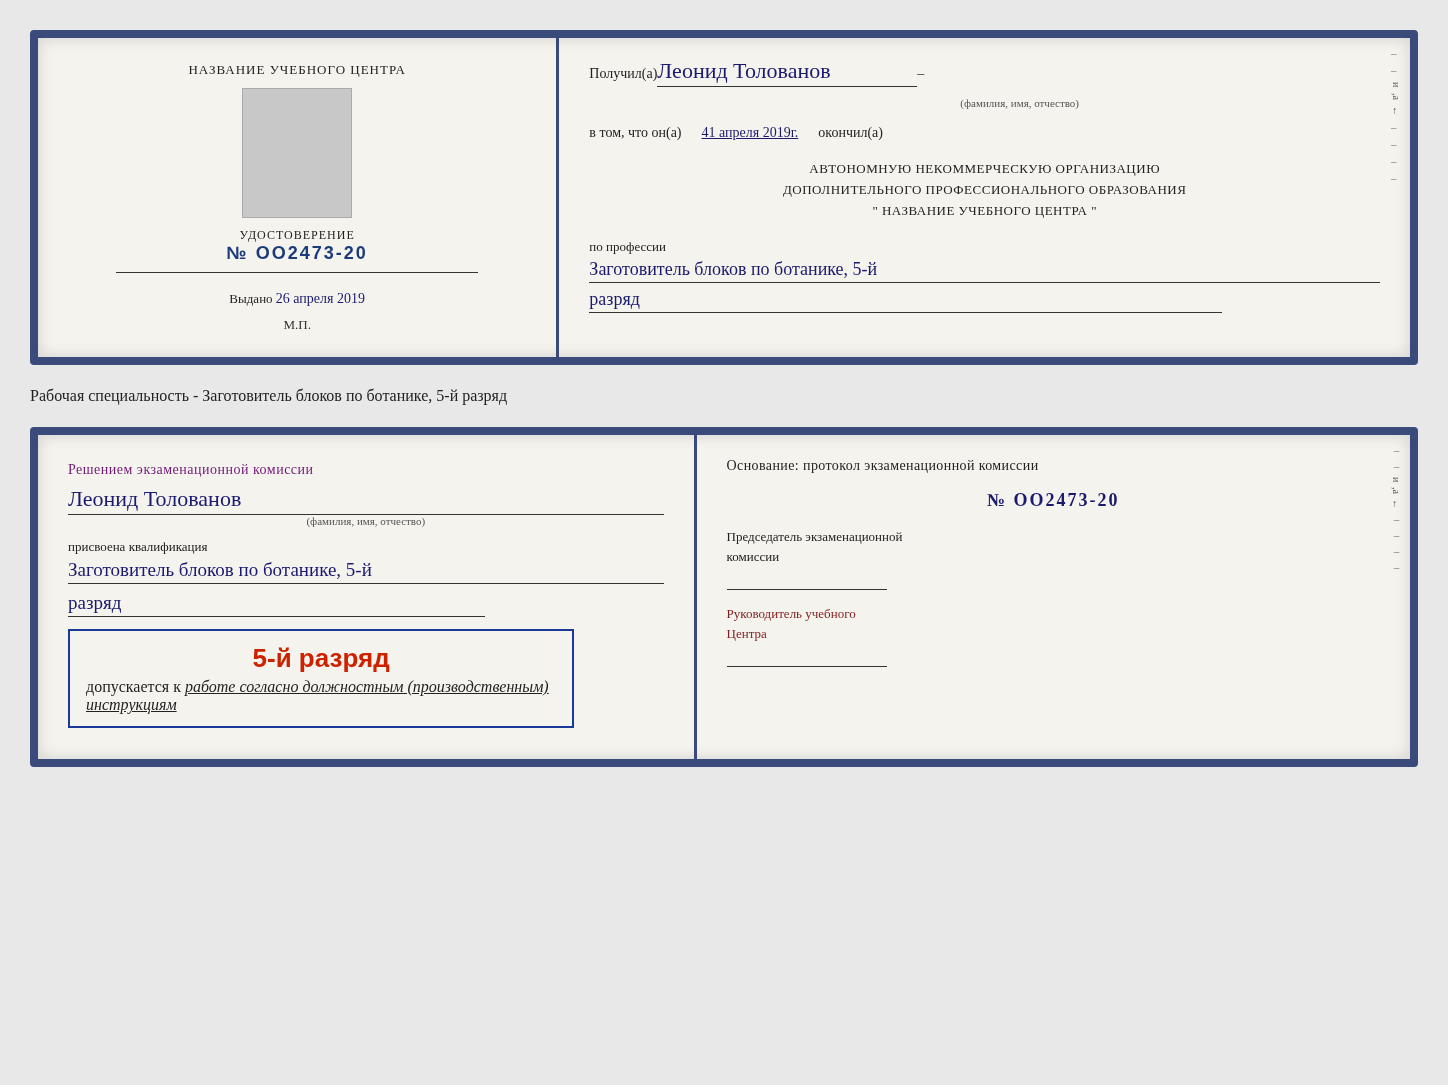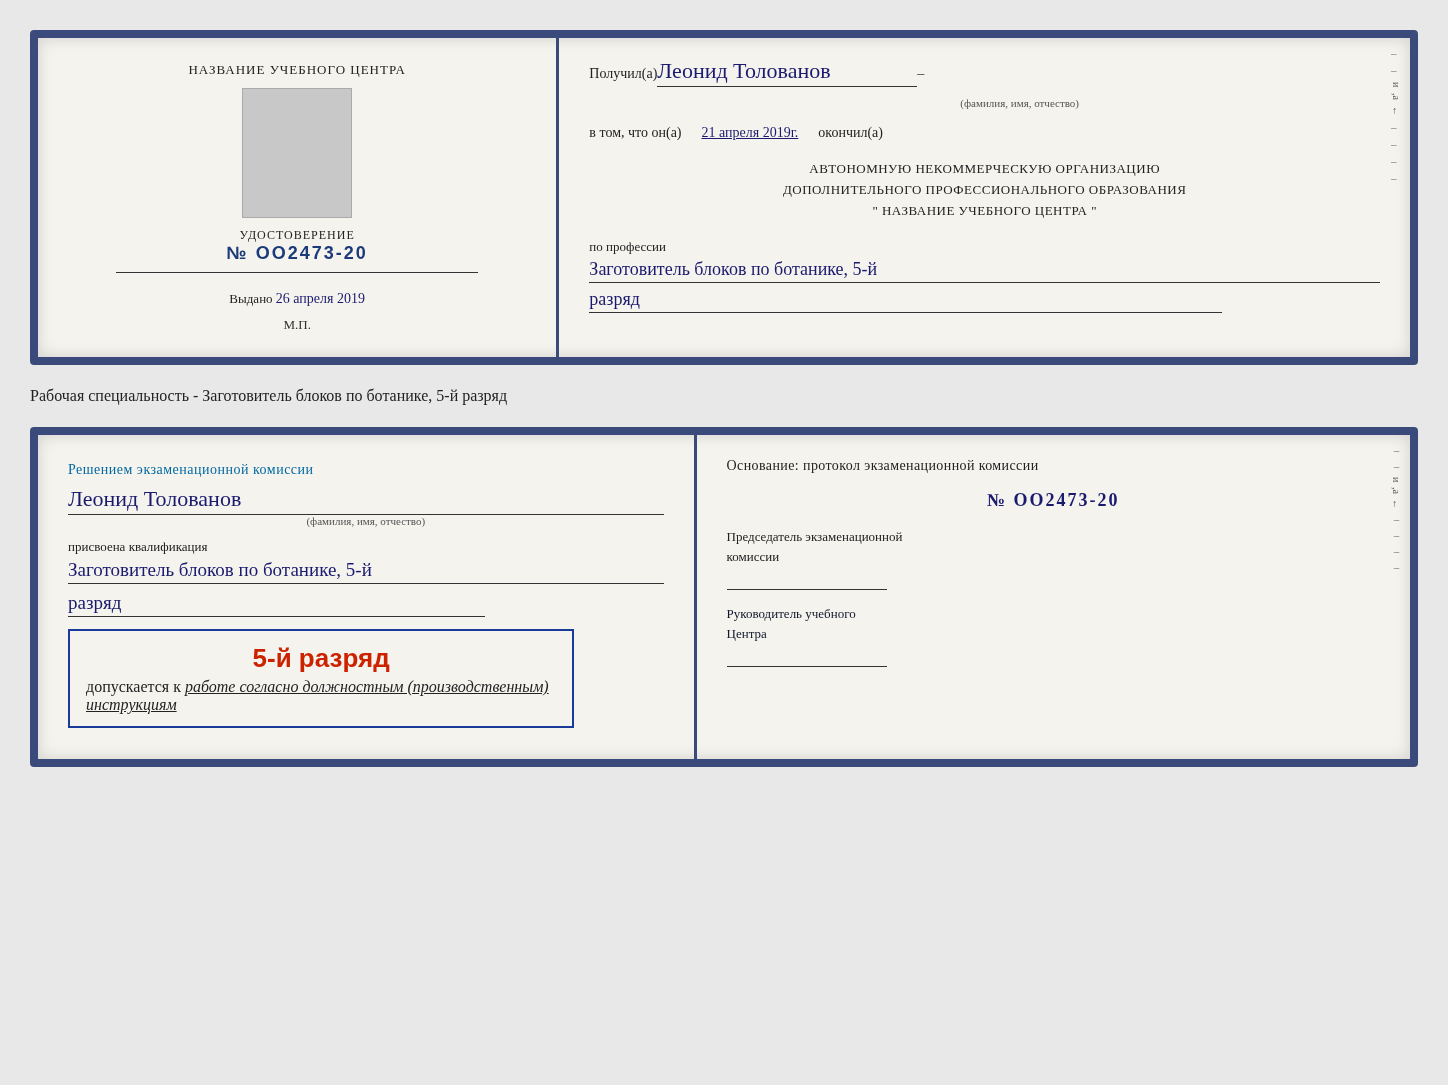--- a/index.html
+++ b/index.html
@@ -228,21 +228,21 @@
     }
 
     .exam-right {
       width: 52%;
       padding: 20px 30px 20px 30px;
       position: relative;
     }
 
     .exam-decision-line {
       font-size: 14px;
-      color: #0369a1;
+      color: #701a75;
       letter-spacing: 0.5px;
       line-height: 1.5;
     }
 
     .exam-name-large {
       font-family: 'Segoe Script', 'Comic Sans MS', cursive;
       color: #1a1a6e;
       font-size: 22px;
       border-bottom: 1px solid #333;
       display: block;
@@ -346,21 +346,21 @@
     .exam-signature-line {
       border-bottom: 1px solid #333;
       width: 160px;
       margin: 8px 0;
       height: 16px;
     }
 
     .exam-head-block {
       margin-top: 14px;
       font-size: 13px;
-      color: #0f172a;
+      color: #7f1d1d;
       line-height: 1.5;
     }
 
     .underline-text {
       text-decoration: underline;
     }
 
     
     .right-side-marks {
       position: absolute;
@@ -405,21 +405,21 @@
 
       <div class="recipient-line">
         <span class="recipient-label">Получил(а)</span>
         <span class="recipient-name">Леонид Толованов</span>
         <span style="font-size:14px; color:#333;">–</span>
       </div>
       <div class="recipient-subtext">(фамилия, имя, отчество)</div>
 
       <div class="cert-fact-line">
         <span>в том, что он(а)</span>
-        <span class="fact-date">21 апреля 2019г.</span>
+        <span class="fact-date">41 апреля 2019г.</span>
         <span>окончил(а)</span>
       </div>
 
       <div class="org-block">
         <div>АВТОНОМНУЮ НЕКОММЕРЧЕСКУЮ ОРГАНИЗАЦИЮ</div>
         <div>ДОПОЛНИТЕЛЬНОГО ПРОФЕССИОНАЛЬНОГО ОБРАЗОВАНИЯ</div>
         <div>"  НАЗВАНИЕ УЧЕБНОГО ЦЕНТРА  "</div>
       </div>
 
       <div class="profession-block">

